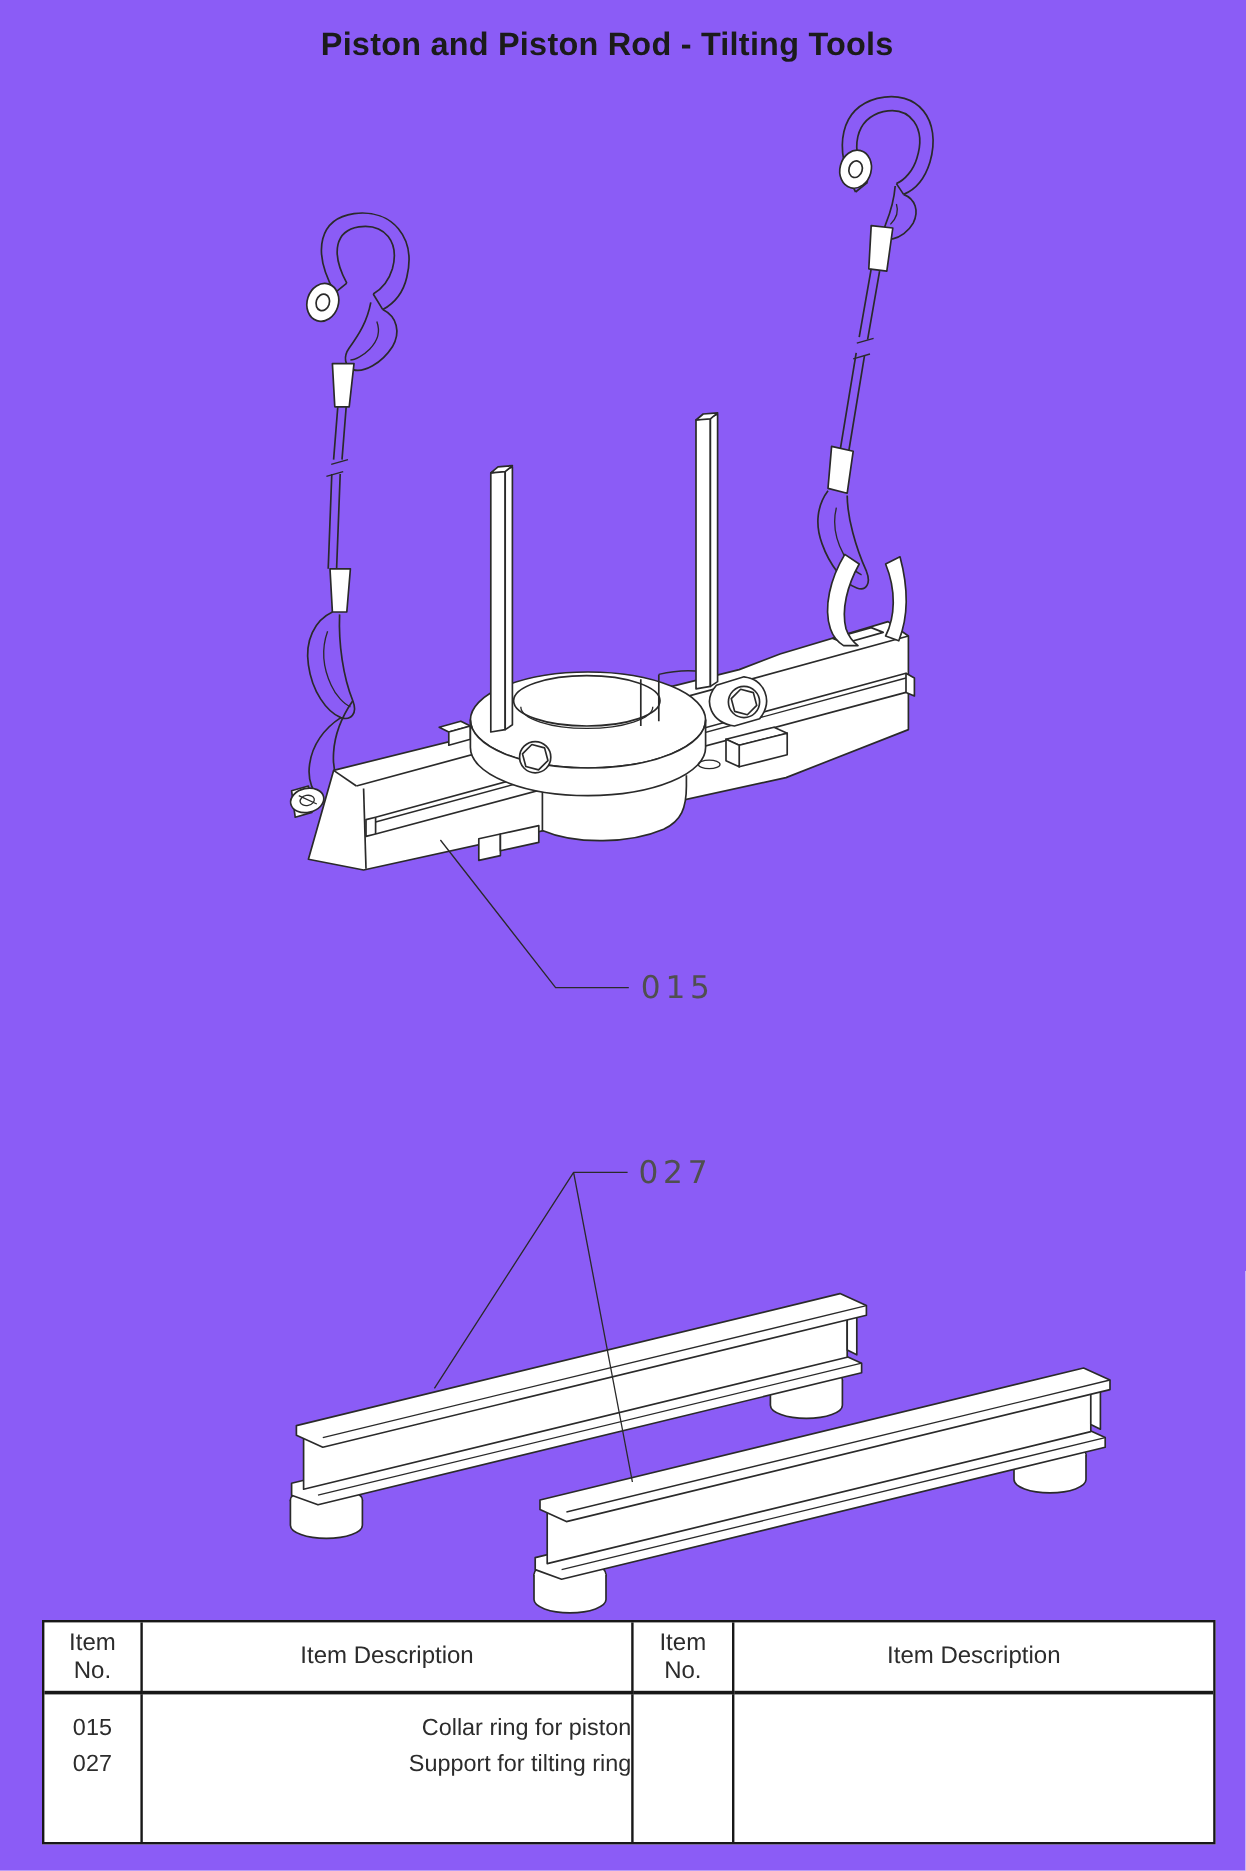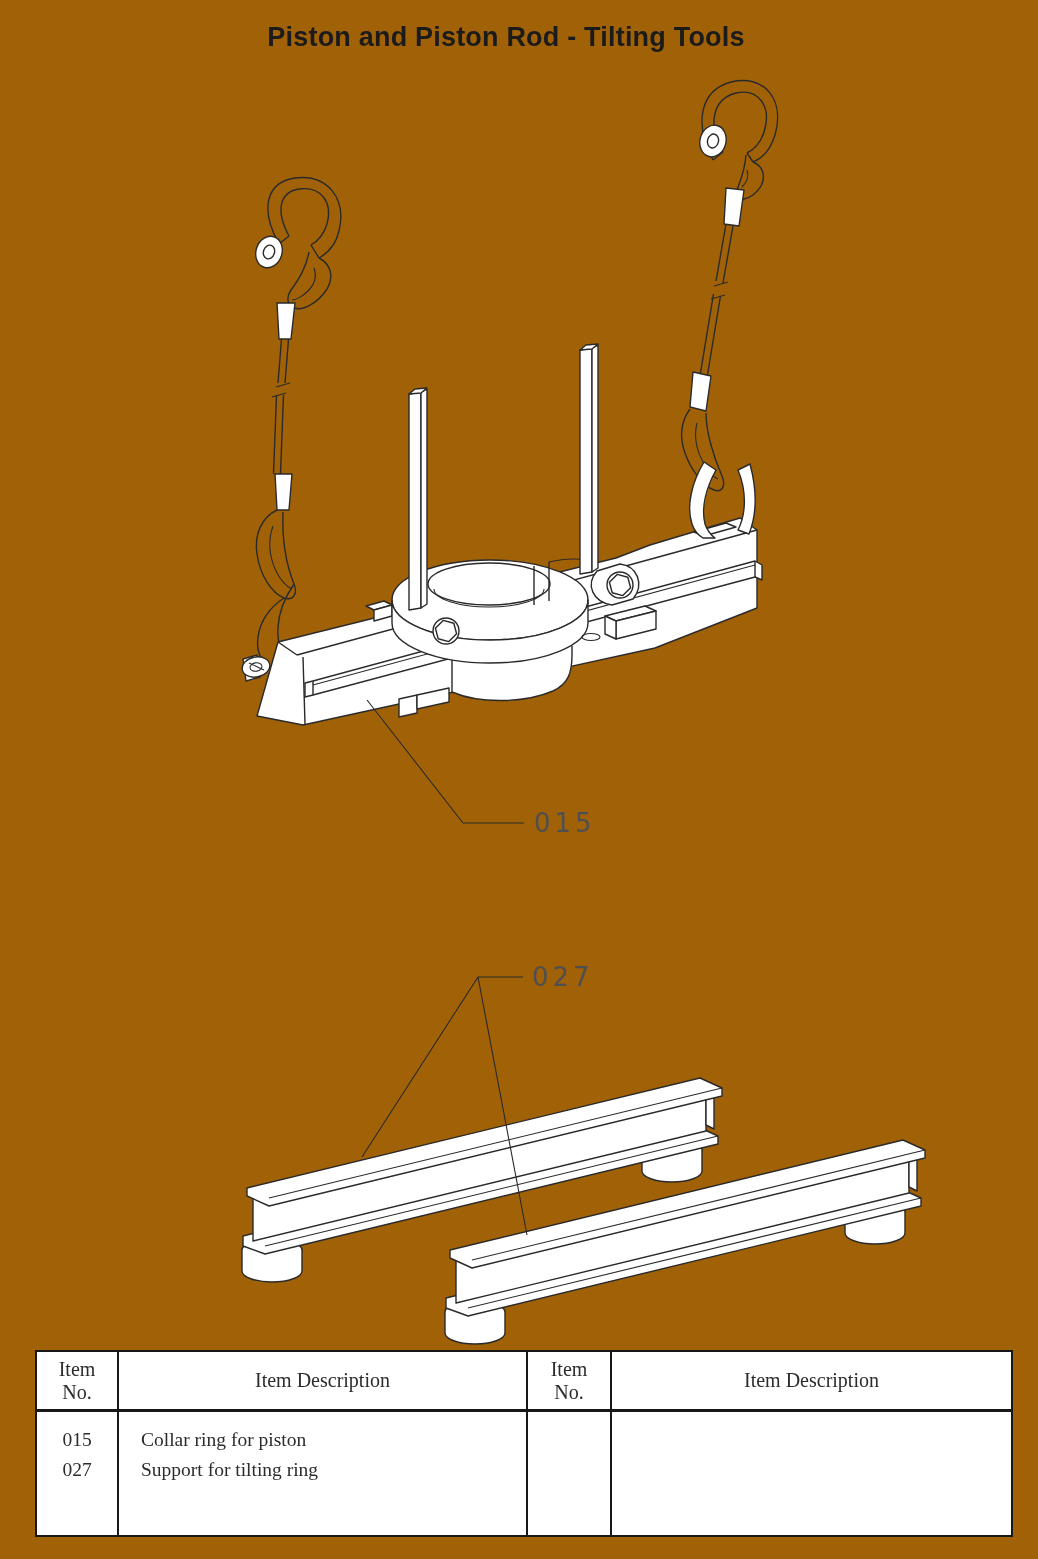--- a/index.html
+++ b/index.html
@@ -1,32 +1,32 @@
 <!DOCTYPE html>
 <html><head>
 <meta charset="utf-8">
 <style>
   html,body{margin:0;padding:0;background:#fff;}
-  .page{position:relative;width:1038px;height:1559px;background:#a16207;overflow:hidden;
+  .page{position:relative;width:1038px;height:1559px;background:#8b5cf6;overflow:hidden;
         font-family:"Liberation Sans",sans-serif;}
   .title{position:absolute;top:22px;left:0;width:1012px;text-align:center;
          font-size:27px;font-weight:bold;color:#1b1b1b;letter-spacing:.2px;}
   svg.draw{position:absolute;left:0;top:0;}
   svg .ln{stroke:#2a2a2a;stroke-width:1.4;fill:none;stroke-linejoin:round;stroke-linecap:butt;}
   svg .thin{stroke:#2a2a2a;stroke-width:1.1;fill:none;stroke-linejoin:round;}
   svg .wf{stroke:#2a2a2a;stroke-width:1.4;fill:#ffffff;stroke-linejoin:round;}
   svg .wfill{fill:#ffffff;stroke:none;}
   svg text.draw-label{font-family:"DejaVu Sans",sans-serif;font-size:26px;fill:#4f4f4f;
         letter-spacing:4px;stroke:none;}
   
   .ptable{position:absolute;left:35px;top:1350px;width:974px;height:183px;
           border:2px solid #181818;display:grid;
           grid-template-columns:82px 409px 84px 1fr;grid-template-rows:60px 1fr;
-          color:#2c2c2c;background:#fff;font-family:Liberation Serif, serif;}
-  .ptable .cell{box-sizing:border-box;}
+          color:#2c2c2c;background:#fff;}
+  .ptable .cell{box-sizing:border-box;text-align:right;}
   .ptable .vline{border-right:2px solid #181818;}
   .ptable .head{border-bottom:3px solid #181818;display:flex;align-items:center;
         justify-content:center;text-align:center;font-size:20px;line-height:1.12;}
   .ptable .body{padding-top:13px;font-size:19.5px;line-height:30px;}
   .ptable .nocol{text-align:center;}
   .ptable .desccol{padding-left:22px;}
 </style>
 </head>
 <body>
 

